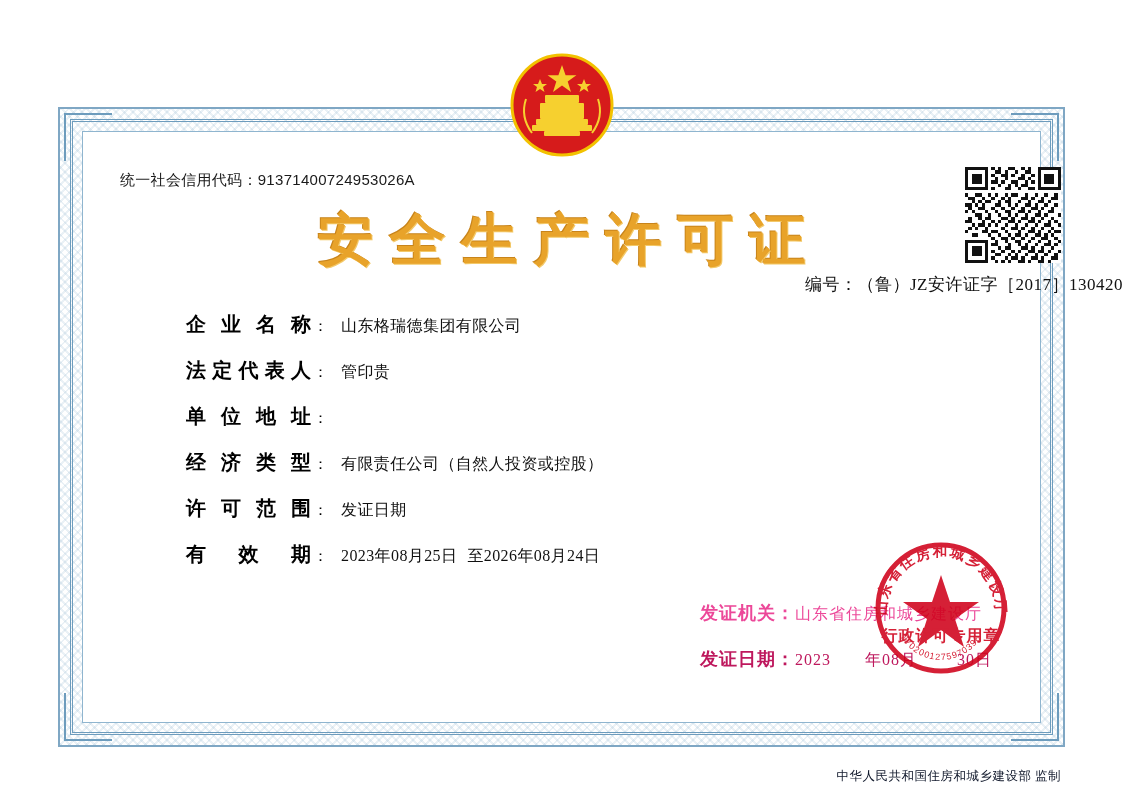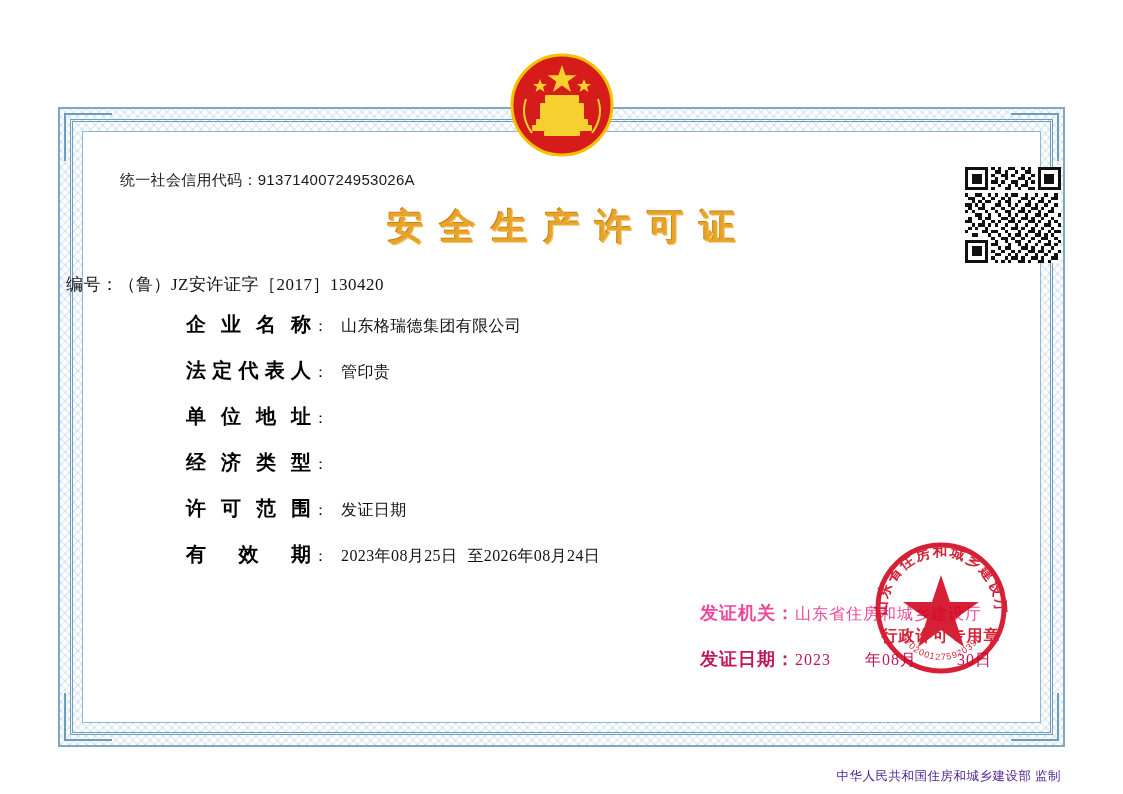--- a/index.html
+++ b/index.html
@@ -83,36 +83,36 @@
     top: 152px;
     width: 96px;
     height: 96px;
   }
 
   .title {
     position: absolute;
     left: 0; right: 0;
     top: 188px;
     text-align: center;
-    font-size: 36px;
+    font-size: 56px;
     letter-spacing: 16px;
     font-weight: bold;
     color: #e8a32a;
     text-shadow:
       1px 1px 0 #f3c96a,
       -1px -1px 0 #c8841b;
     font-family: "DejaVu Serif", serif;
     padding-left: 16px;
   }
 
   .serial {
     position: absolute;
     left: 0; right: 0;
     top: 258px;
-    text-align: left;
+    text-align: right;
     font-size: 17px;
     color: #111;
     letter-spacing: 0.5px;
     padding-left: 66px;
   }
 
   
   .fields {
     position: absolute;
     left: 186px;
@@ -186,21 +186,21 @@
     height: 150px;
     z-index: 8;
     opacity: 0.88;
   }
 
   .footer {
     position: absolute;
     right: 62px;
     bottom: 24px;
     font-size: 12.5px;
-    color: #4c1d95;
+    color: #0f172a;
     letter-spacing: 0.5px;
   }
 </style>
 </head>
 <body>
 
 <div class="cert">
 
   <div class="border-outer">
     <div class="border-mid"></div>
@@ -503,20 +503,21 @@
     </div>
 
     <div class="row">
       <div class="label">
         <span>经</span>
         <span>济</span>
         <span>类</span>
         <span>型</span>
       </div>
       <div class="colon">：</div>
+      <div class="value">有限责任公司（自然人投资或控股）</div>
     </div>
 
     <div class="row">
       <div class="label">
         <span>许</span>
         <span>可</span>
         <span>范</span>
         <span>围</span>
       </div>
       <div class="colon">：</div>

